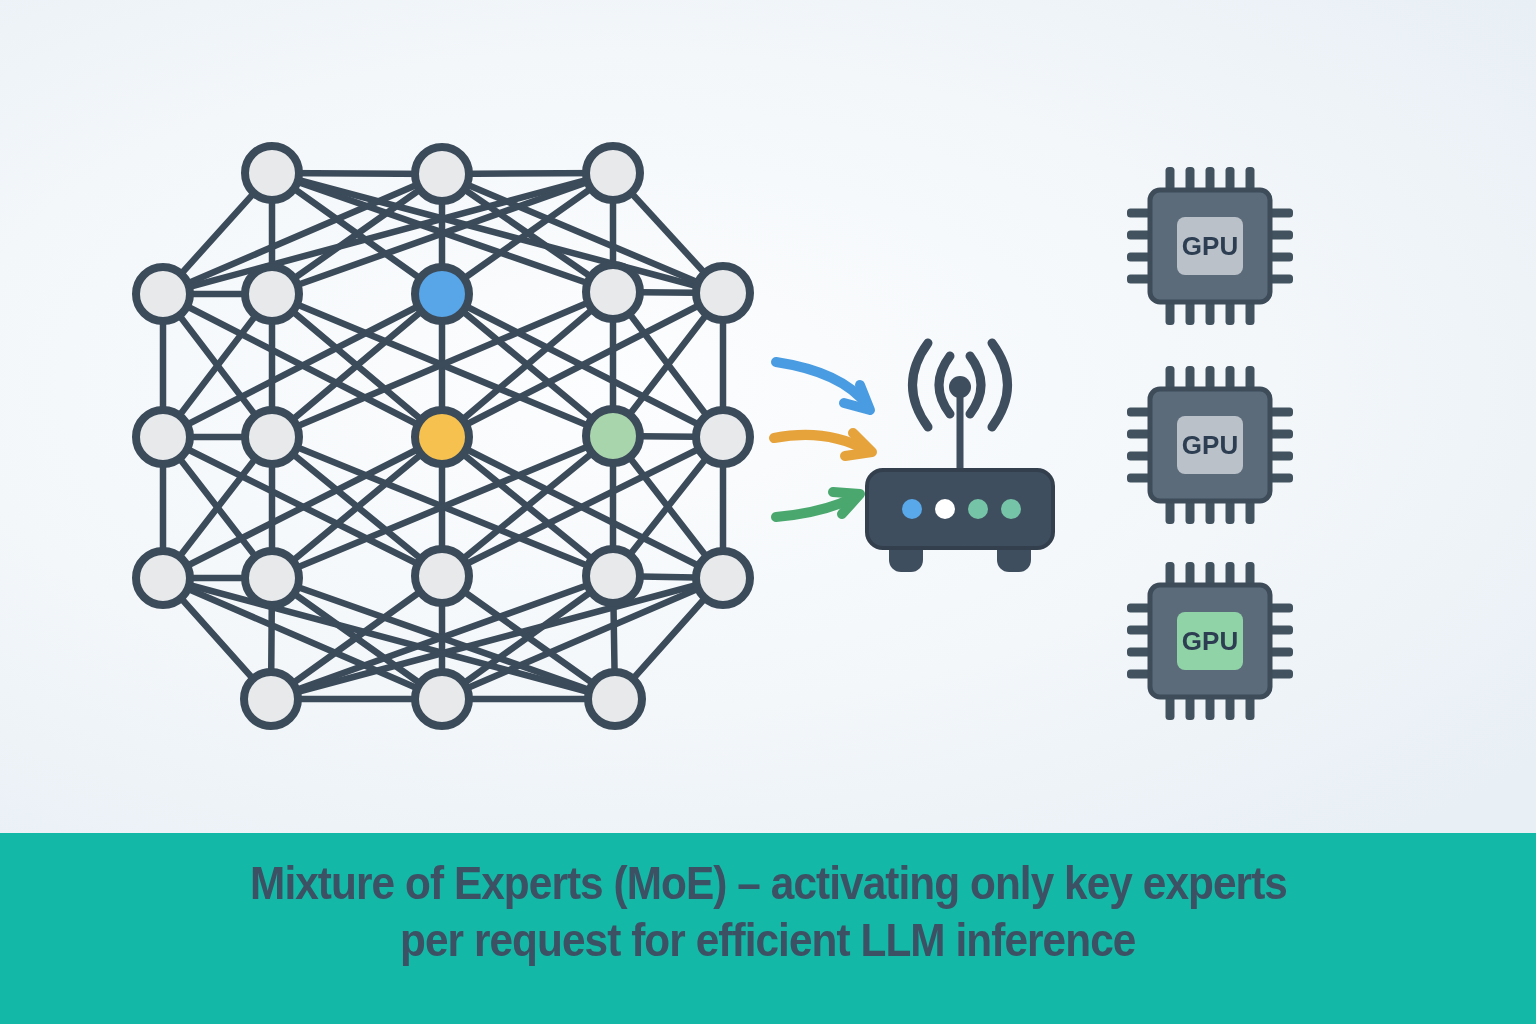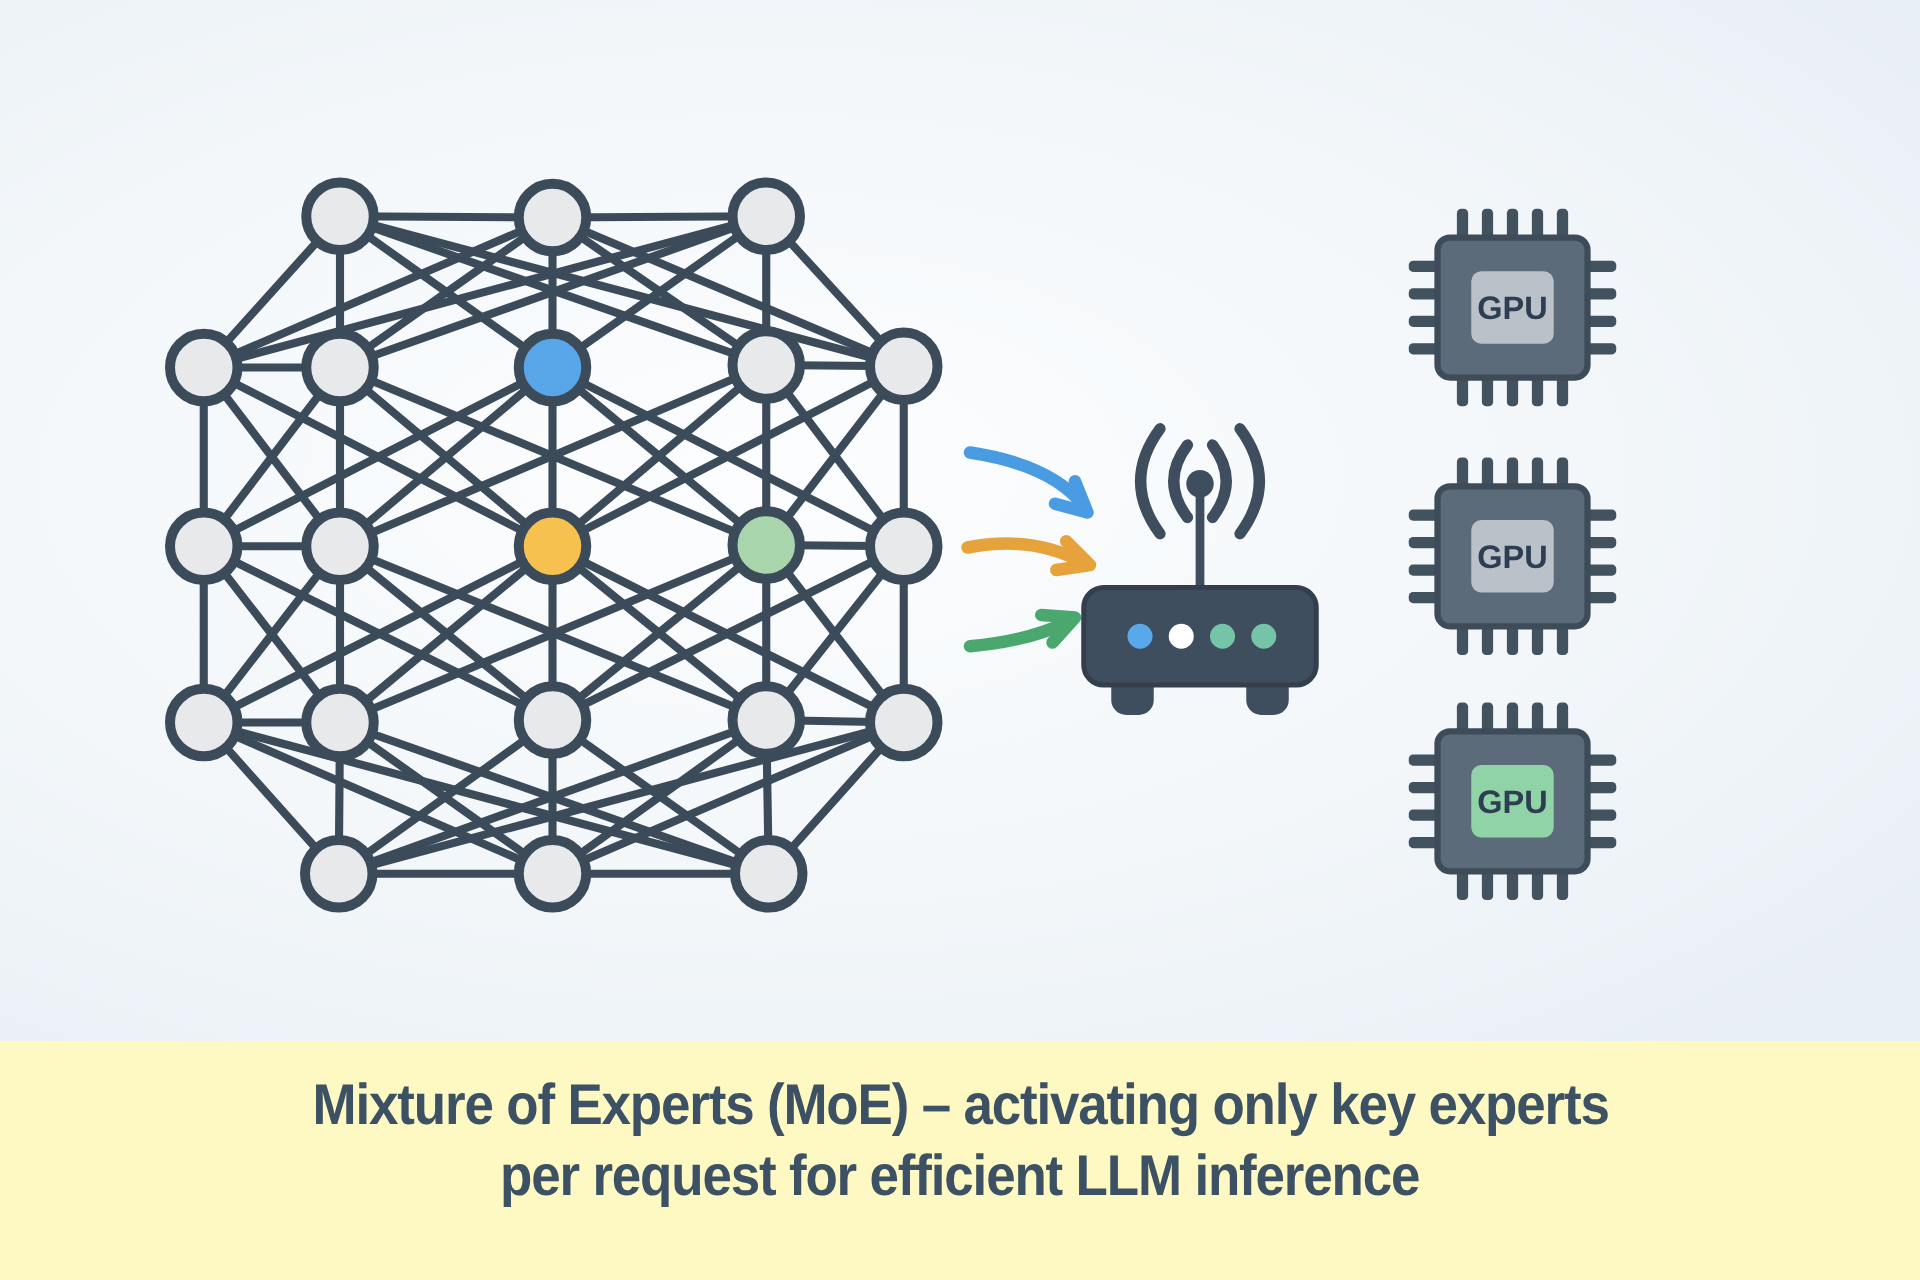--- a/index.html
+++ b/index.html
@@ -7,21 +7,21 @@
     width:1536px;height:1024px;overflow:hidden;
     font-family:"Liberation Sans", sans-serif;
     background:#fdfdfb;
   }
   .canvas{
     position:relative;width:1536px;height:833px;
     background:radial-gradient(ellipse 78% 72% at 40% 46%, #fcfdfe 0%, #f3f7fa 55%, #e8eff5 100%);
   }
   .canvas svg{position:absolute;left:0;top:0;}
   .caption-band{
-    width:1536px;height:191px;background:#fef9c3;
+    width:1536px;height:191px;background:#14b8a6;
     display:flex;flex-direction:column;align-items:center;justify-content:flex-start;
     padding-top:22px;box-sizing:border-box;
   }
   .caption-line{
     font-size:46px;line-height:57px;font-weight:700;letter-spacing:-1px;
     color:#3d5164;text-align:center;white-space:nowrap;
     transform:scaleX(0.92);transform-origin:50% 50%;
   }
   .shaft,.head{fill:none;stroke-width:10;stroke-linecap:round;stroke-linejoin:round;}
   .arc{fill:none;stroke-width:9;stroke-linecap:round;}

